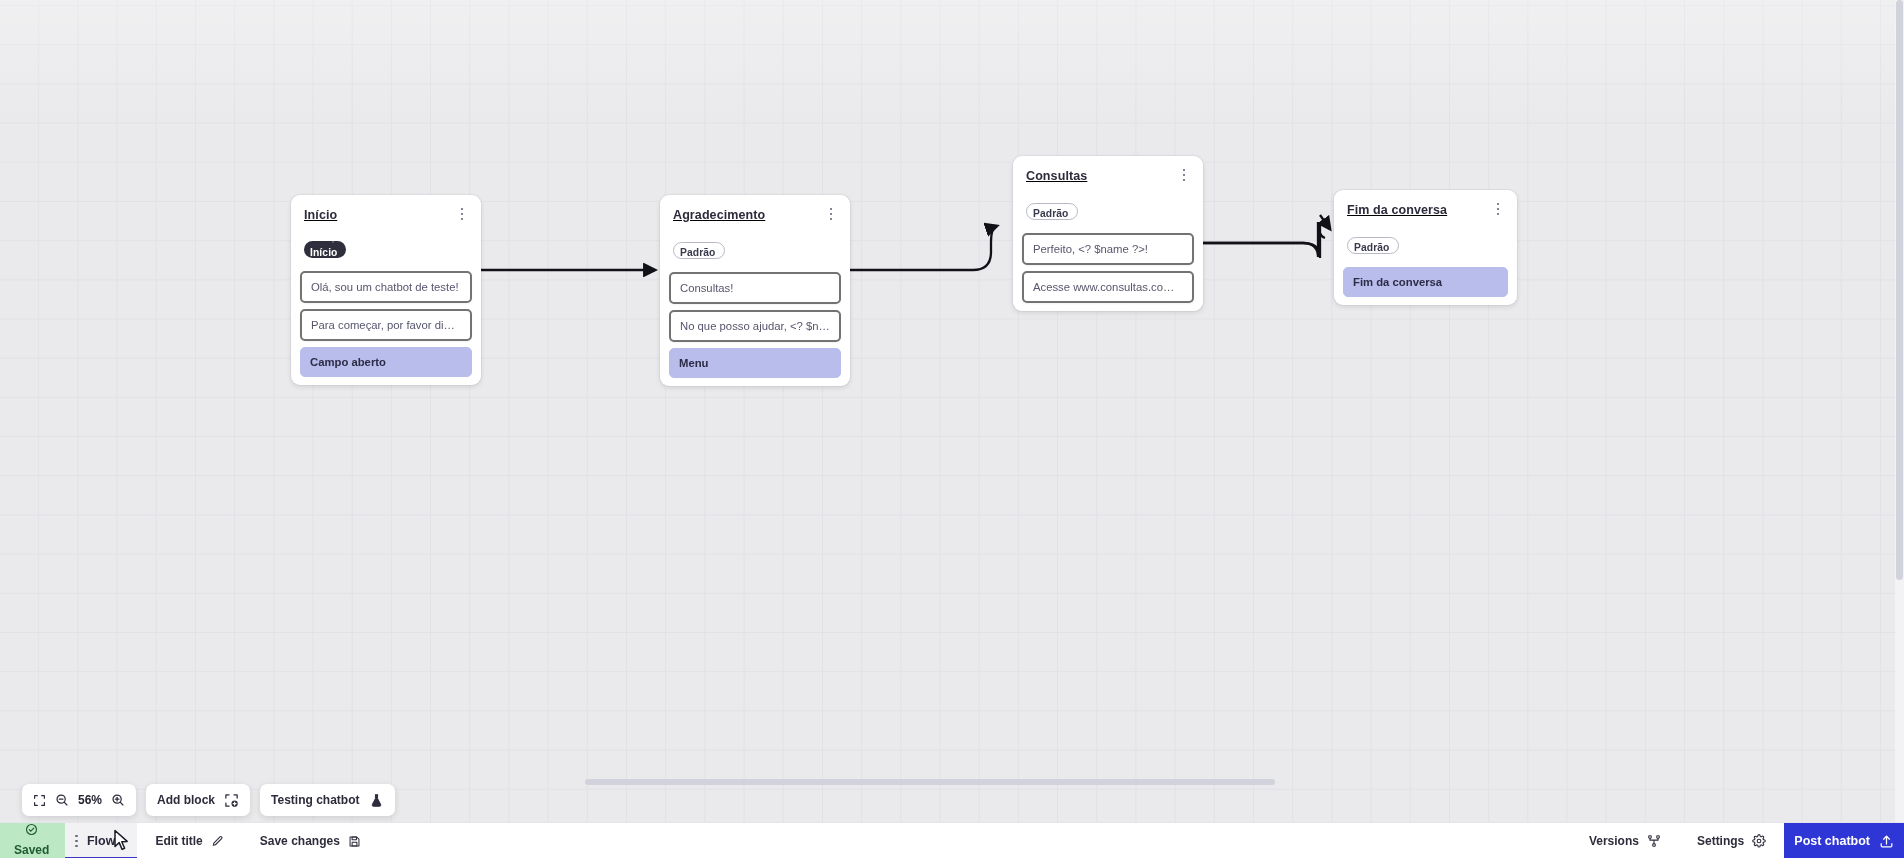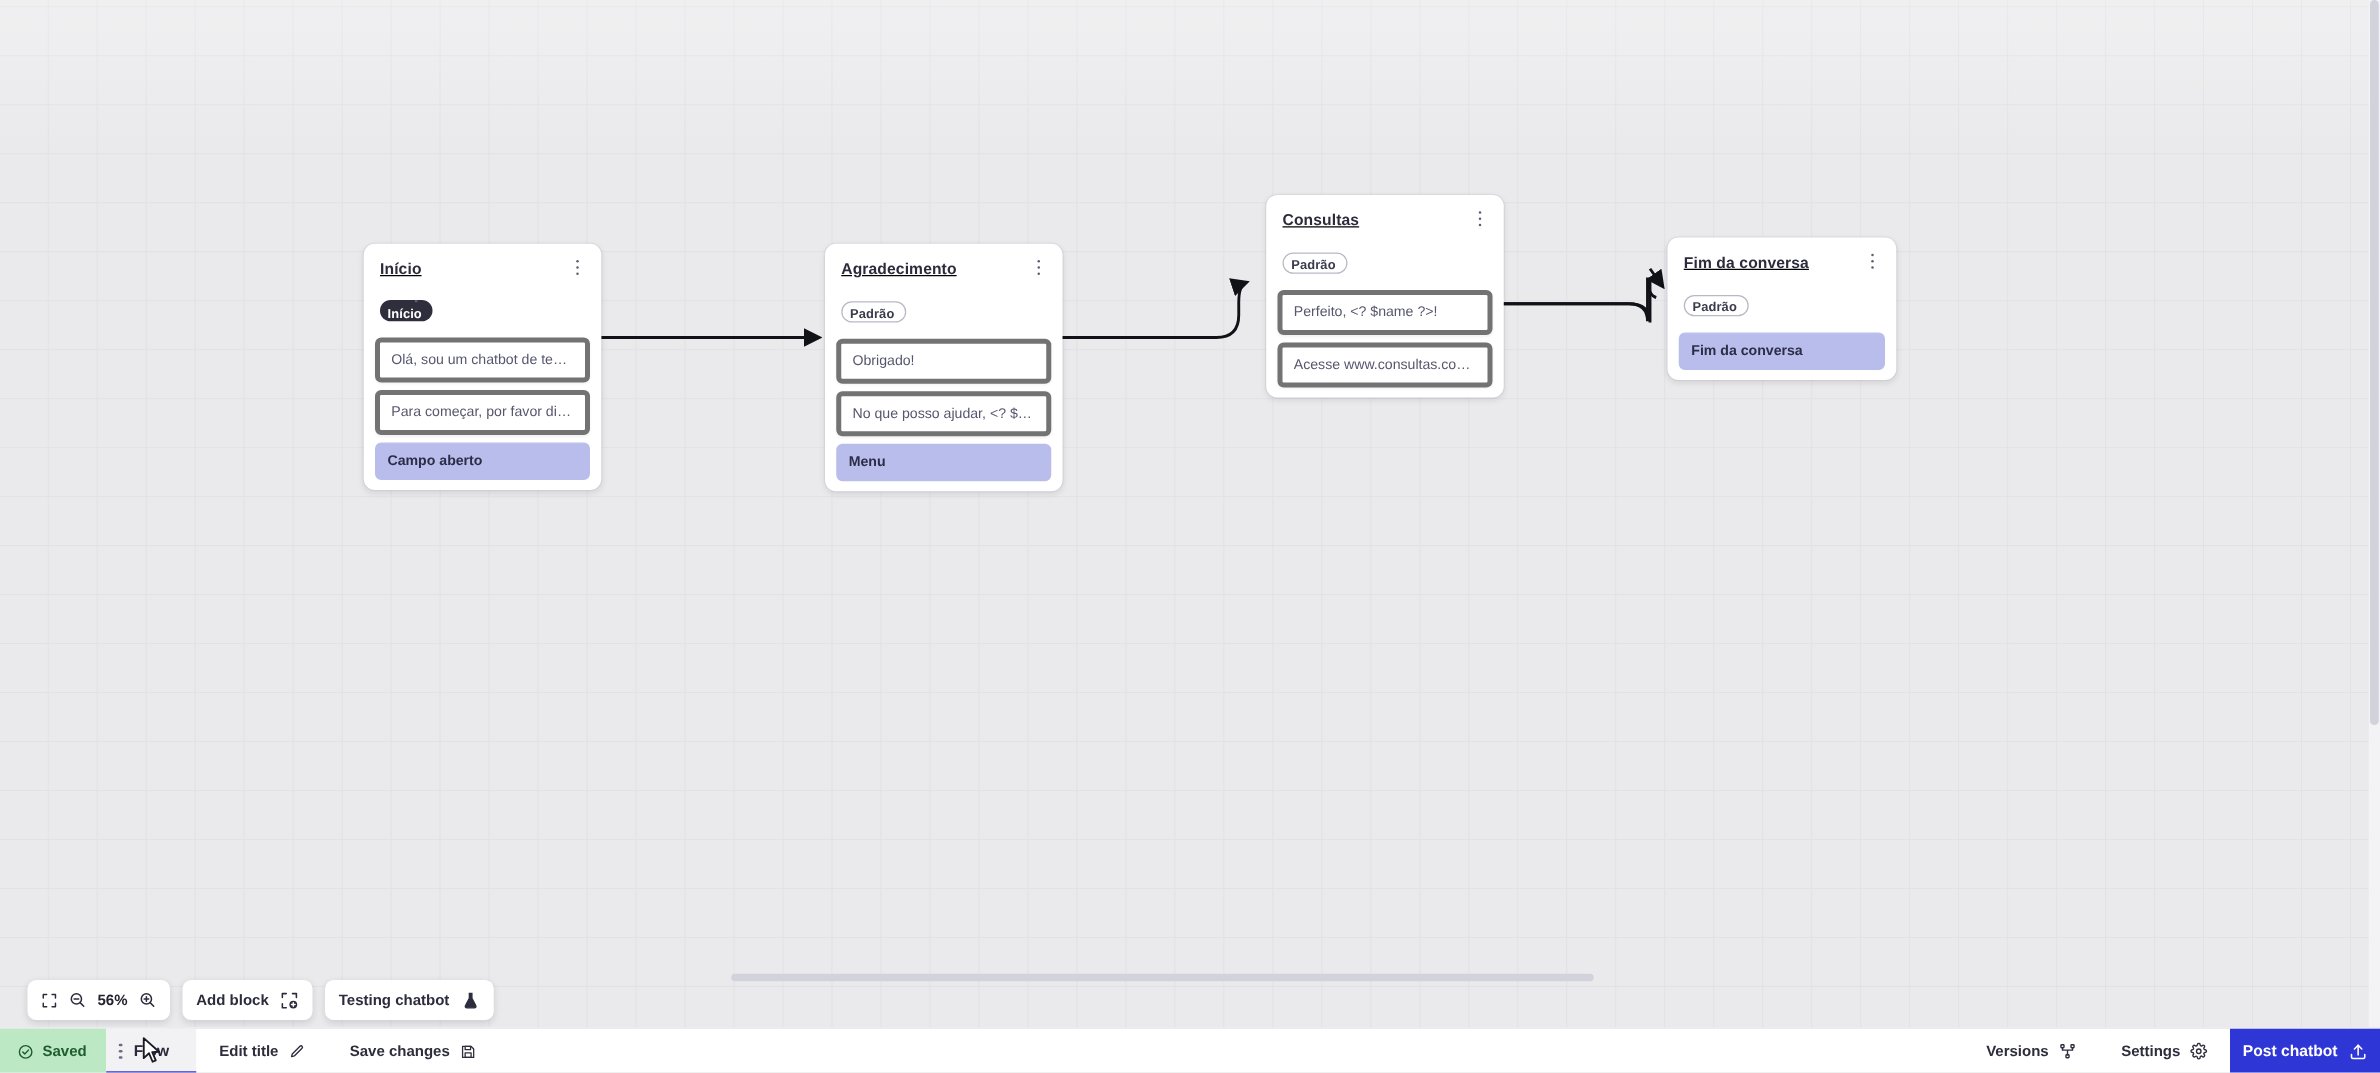--- a/index.html
+++ b/index.html
@@ -91,21 +91,21 @@
     line-height: 14px;
     padding: 7px 9px;
     margin-top: 6px;
     white-space: nowrap;
     overflow: hidden;
     text-overflow: ellipsis;
   }
   .bubble.plain {
     background: #ffffff;
     color: #56566d;
-    border: 4px solid #737373;
+    border: 2px solid #737373;
     box-shadow: 0 1px 2px rgba(22,22,40,.05);
   }
   .bubble.action {
     background: #b9bdec;
     color: #2c2c46;
     font-weight: 700;
     border: 1px solid #b9bdec;
   }
 
   
@@ -142,20 +142,21 @@
   .sb-left { display: flex; align-items: stretch; }
   .sb-right { display: flex; align-items: stretch; margin-left: auto; }
 
   .saved-chip {
     display: flex; align-items: center; gap: 7px;
     background: #bce8c4;
     color: #1f5c2e;
     font-size: 12px; font-weight: 600;
     padding: 0 16px 0 14px;
     height: 36px;
+    flex-direction: column;
   }
   .flow-tab {
     position: relative;
     display: flex; align-items: center; gap: 9px;
     background: #f2f2f5;
     padding: 0 22px 0 10px;
     height: 36px;
     font-size: 12.5px; font-weight: 700; color: #2a2a3a;
     cursor: pointer;
   }
@@ -257,21 +258,21 @@
       </div>
       <div class="badge-row">
         <span class="badge outline">
           <svg width="10" height="10" viewBox="0 0 24 24" fill="none" stroke="#3a3a4d" stroke-width="2" stroke-linecap="round" stroke-linejoin="round">
             <path d="M20.5 13.5 13 21 3 11V3h8l9.5 9.5z"></path>
               <circle cx="7.3" cy="7.3" r="1.3"></circle>
           </svg>
           <span>Padrão</span>
         </span>
       </div>
-      <div class="bubble plain">Obrigado!</div>
+      <div class="bubble plain">Consultas!</div>
       <div class="bubble plain">No que posso ajudar, &lt;? $name ...</div>
       <div class="bubble action">Menu</div>
     </div>
 
     <div class="node" style="left:1013px; top:156px; width:190px;">
       <div class="node-head">
         <div class="node-title">Consultas</div>
         <div class="kebab">
             <i></i>
             <i></i>

